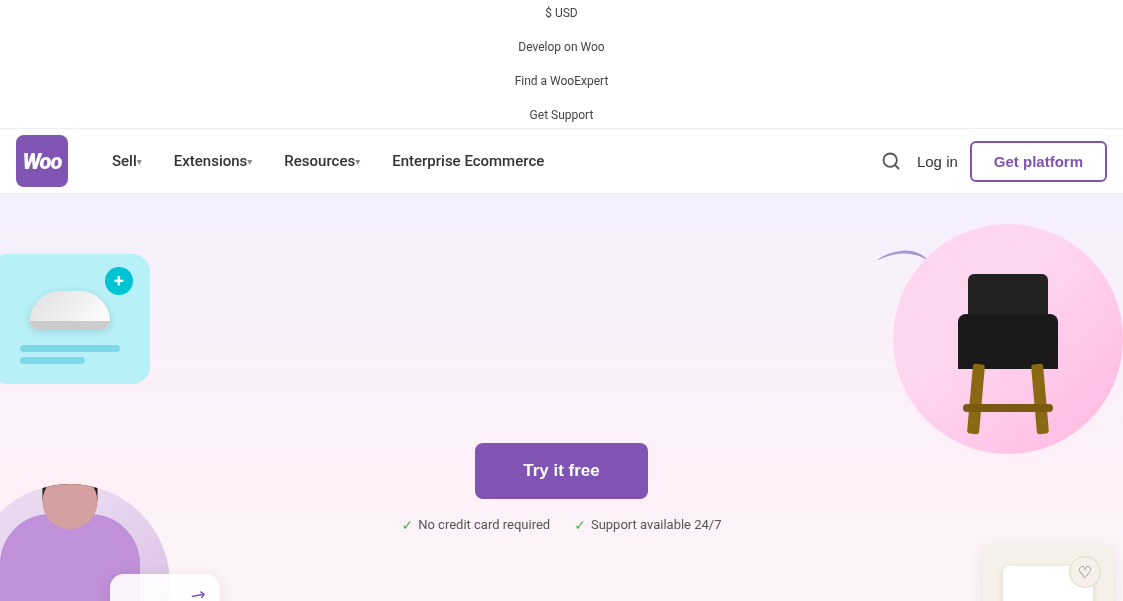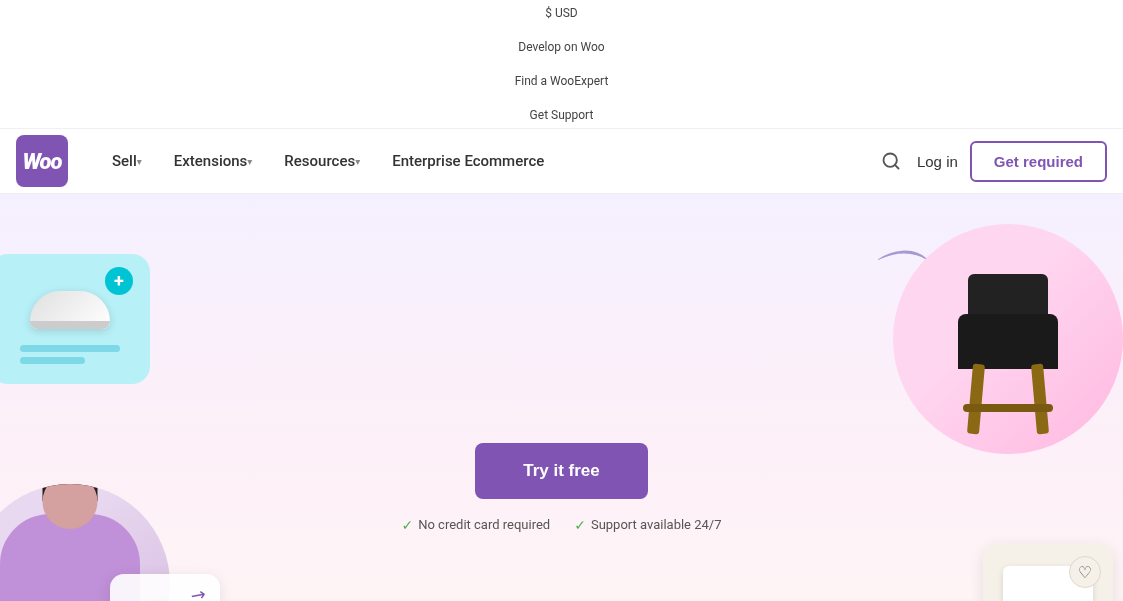--- a/index.html
+++ b/index.html
@@ -487,21 +487,21 @@
     </div>
   </div>
   <div class="nav-right">
     <button class="search-icon-btn">
       <svg width="20" height="20" viewBox="0 0 24 24" fill="none" stroke="#555" stroke-width="2.2" stroke-linecap="round" stroke-linejoin="round">
         <circle cx="11" cy="11" r="8"></circle>
         <line x1="21" y1="21" x2="16.65" y2="16.65"></line>
       </svg>
     </button>
     <button class="login-btn">Log in</button>
-    <button class="get-started-btn">Get required</button>
+    <button class="get-started-btn">Get platform</button>
   </div>
 </nav>
 
 <section class="hero">
 
   <div class="hero-left-card">
     <div style="position:relative; width:110px; height:70px; display:flex; align-items:center; justify-content:center;">
       <div class="shoe-shape"></div>
       <div class="plus-circle">+</div>
     </div>

